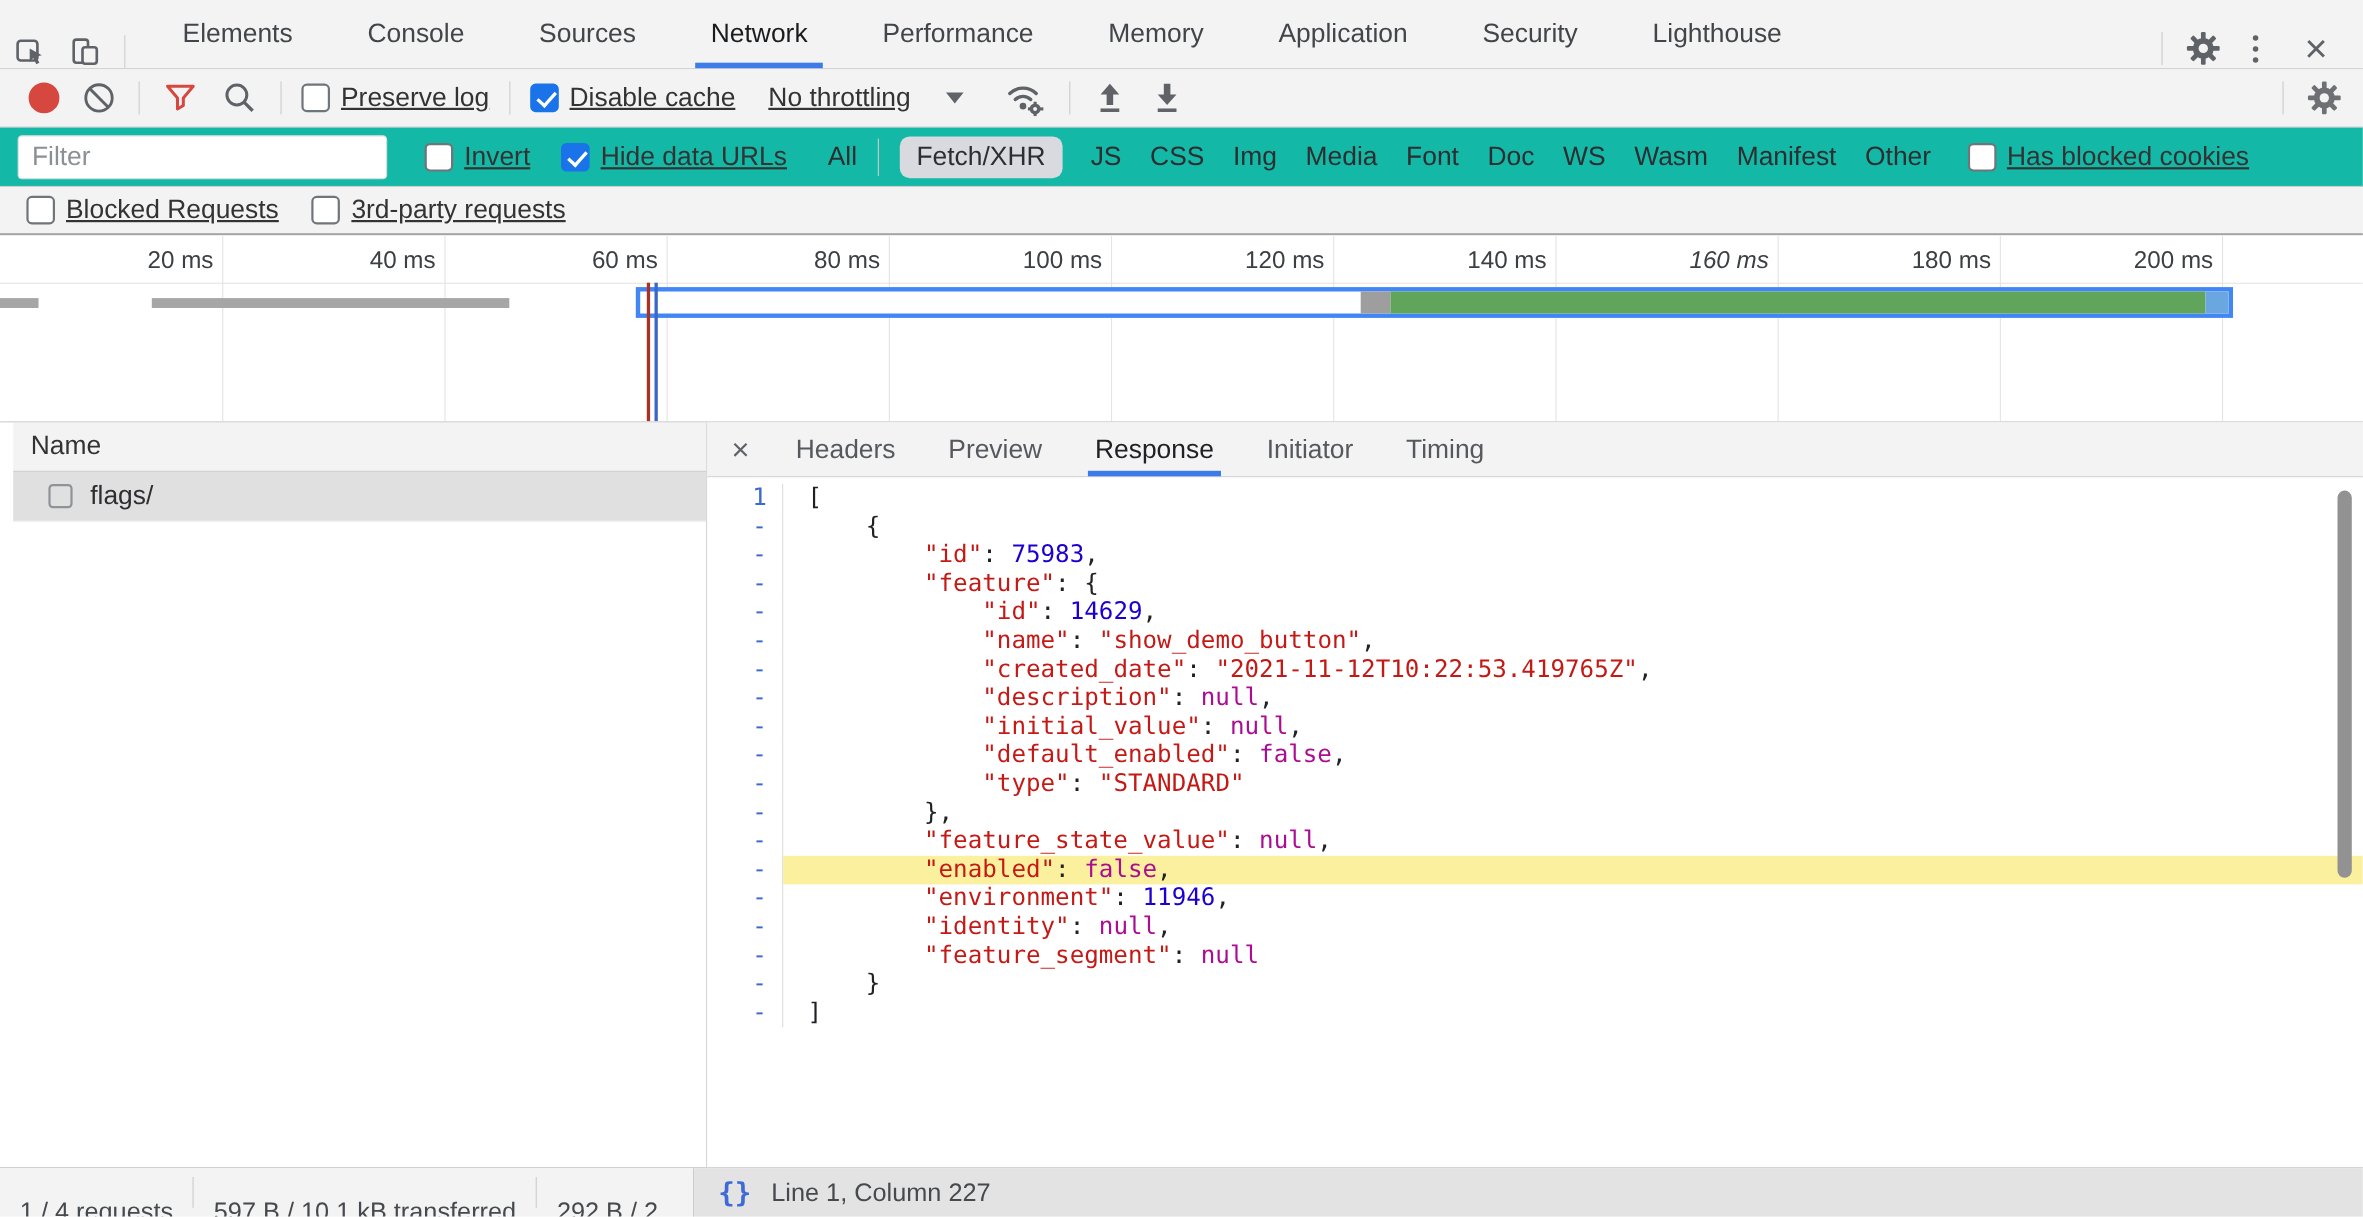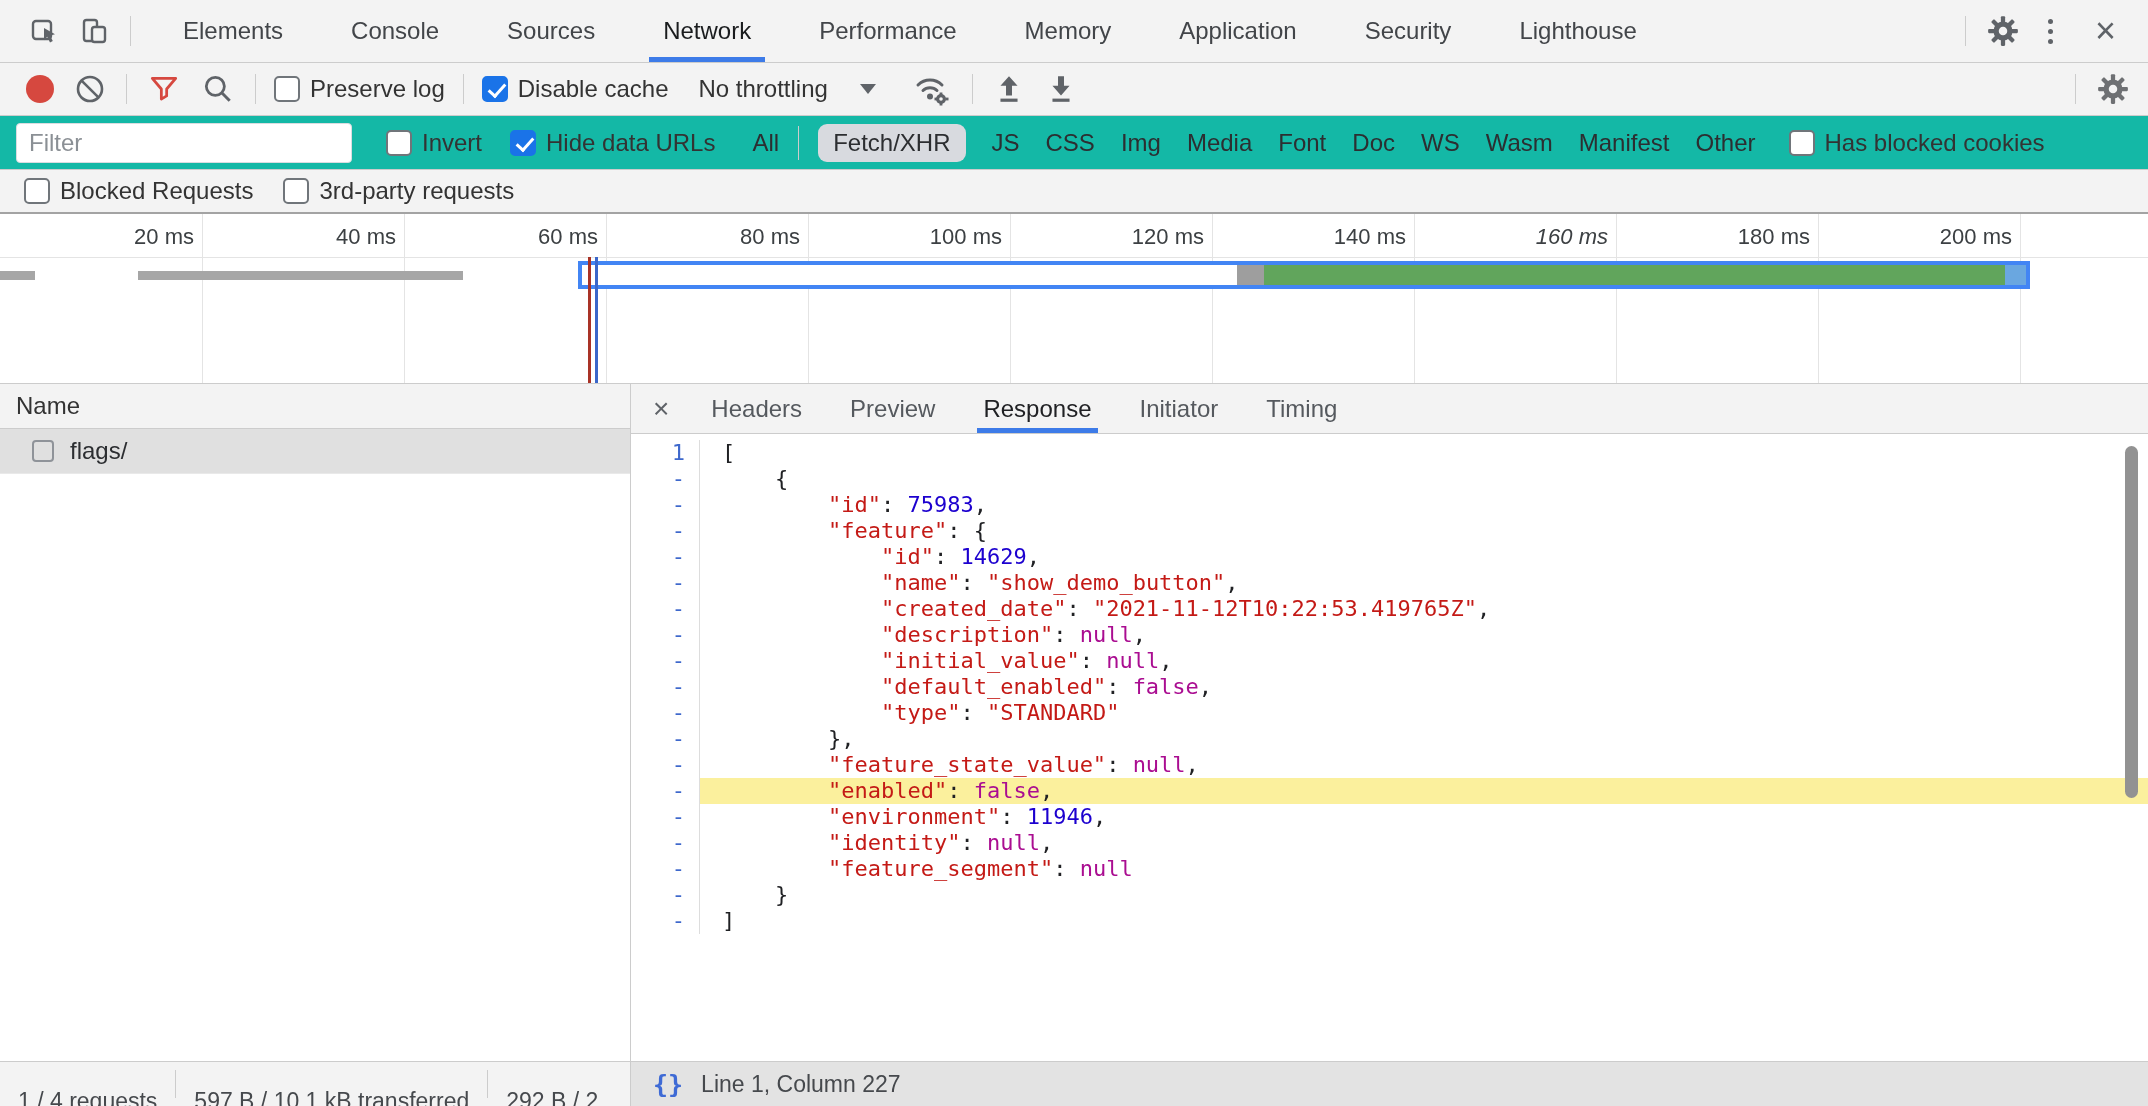--- a/index.html
+++ b/index.html
@@ -3,38 +3,38 @@
 <meta charset="utf-8">
 <style>
   html,body{margin:0;padding:0;width:2148px;height:1106px;overflow:hidden;
     font-family:"Liberation Sans",sans-serif;background:#fff;color:#333;}
   .devtools{position:absolute;inset:0;display:flex;flex-direction:column;}
   .vdiv{width:1px;background:#ccc;height:30px;margin:0 10px;flex:0 0 1px;}
   .icon-btn{display:flex;align-items:center;justify-content:center;background:none;border:none;padding:0 10px;cursor:pointer;}
   svg{display:block;}
 
   
-  .tabbar{height:62px;background:#f3f3f3;border-bottom:1px solid #ccc;display:flex;align-items:center;padding-left:20px;flex:0 0 62px;}
+  .tabbar{height:62px;background:#f3f3f3;border-bottom:1px solid #ccc;display:flex;align-items:flex-end;padding-left:3px;flex:0 0 62px;}
   .tabs{display:flex;height:100%;align-items:stretch;margin-left:8px;}
   .tab{display:flex;align-items:center;margin:0 20px;padding:0 14px;position:relative;font-size:24px;color:#424549;white-space:nowrap;}
   .tab.active{color:#1a1c1e;}
   .tab.active::after{content:"";position:absolute;left:0;right:0;bottom:0;height:5px;background:#3d7be8;}
   .tabbar-right{margin-left:auto;display:flex;align-items:center;padding-right:8px;}
   .dots{display:flex;flex-direction:column;gap:5px;padding:0 8px;}
   .dots i{width:5px;height:5px;border-radius:50%;background:#5f6368;}
   .close-x{font-size:36px;color:#5f6368;line-height:1;padding:0 14px;}
 
   
   .toolbar2{height:52px;background:#f3f3f3;border-bottom:1px solid #ccc;display:flex;align-items:center;padding-left:16px;flex:0 0 52px;}
   .record-dot{width:28px;height:28px;border-radius:50%;background:#d6483f;}
   .label{font-size:24px;color:#333;margin-left:10px;white-space:nowrap;}
   .cb{width:26px;height:26px;border:2px solid #70757a;border-radius:5px;background:#fff;box-sizing:border-box;flex:0 0 26px;position:relative;}
   .cb.checked{background:#1a73e8;border-color:#1a73e8;}
   .cb.checked::after{content:"";position:absolute;left:8px;top:2px;width:7px;height:14px;border:solid #fff;border-width:0 3px 3px 0;transform:rotate(42deg);}
-  .group{display:flex;align-items:center;margin:0 8px;}
+  .group{display:flex;align-items:center;margin:0 8px;text-decoration:underline;}
   .throttle{font-size:24px;color:#333;margin:0 6px 0 14px;white-space:nowrap;}
   .tri-down{width:0;height:0;border-left:8px solid transparent;border-right:8px solid transparent;border-top:10px solid #5f6368;margin:0 18px 0 26px;}
 
   
   .filterbar{height:53px;background:#14b8a6;border-bottom:1px solid #ccc;display:flex;align-items:center;padding-left:16px;flex:0 0 53px;}
   .filter-input{width:310px;height:38px;border:1px solid #dadce0;border-radius:4px;background:#fff;font-size:24px;
     font-family:"Liberation Sans",sans-serif;color:#333;padding:0 12px;outline:none;margin-right:26px;}
   .filter-input::placeholder{color:#8b9095;}
   .ftypes{display:flex;align-items:center;margin-left:16px;}
   .ftype{font-size:24px;color:#2c2e31;margin:16px 13px;white-space:nowrap;}
@@ -53,21 +53,21 @@
   .ov-req{position:absolute;left:578px;top:47px;width:1452px;height:28px;box-sizing:border-box;border:4px solid #4285f4;background:#fff;}
   .seg{position:absolute;top:0;bottom:0;}
   .seg.gray{left:655px;width:27px;background:#9e9e9e;}
   .seg.green{left:682px;width:741px;background:#61a55c;}
   .seg.endblue{left:1423px;width:21px;background:#6aa7e0;}
   .ov-line{position:absolute;top:43px;bottom:0;width:3px;}
   .ov-line.red{left:588px;background:#a93226;}
   .ov-line.blue{left:595px;background:#3a66c9;}
 
   
-  .main{flex:1;display:flex;min-height:0;}
+  .main{flex:1;display:flex;min-height:0;padding-left:12px;}
   .requests-panel{width:630px;flex:0 0 630px;border-right:1px solid #ccc;background:#fff;display:flex;flex-direction:column;}
   .name-header{height:44px;flex:0 0 44px;background:#f3f3f3;border-bottom:1px solid #ccc;display:flex;align-items:center;padding-left:16px;font-size:24px;color:#333;}
   .request-row{height:44px;display:flex;align-items:center;padding-left:32px;font-size:24px;color:#2c2e31;border-bottom:1px solid #e9e9e9;}
   .request-row.selected{background:#e0e0e0;}
   .doc-icon{width:22px;height:22px;border:2px solid #8f9399;border-radius:4px;margin-right:16px;box-sizing:border-box;flex:0 0 22px;}
 
   .details-panel{flex:1;min-width:0;display:flex;flex-direction:column;position:relative;}
   .detail-tabs{height:49px;flex:0 0 49px;background:#f3f3f3;border-bottom:1px solid #ccc;display:flex;align-items:center;padding-left:4px;}
   .close-details{font-size:28px;color:#5f6368;padding:0 18px;line-height:1;}
   .dtab{display:flex;align-items:center;height:100%;margin:0 18px;padding:0 6px;position:relative;font-size:24px;color:#55595e;white-space:nowrap;}

